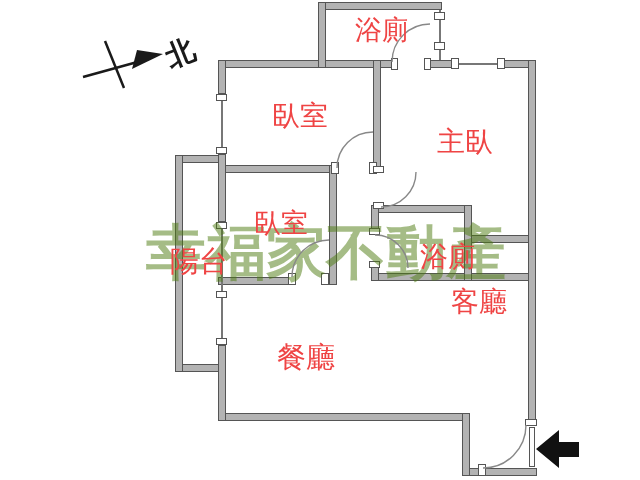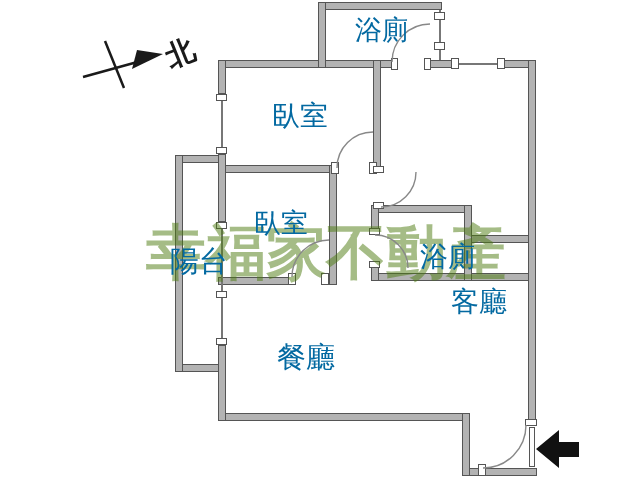--- a/index.html
+++ b/index.html
@@ -5,21 +5,21 @@
   html,body{margin:0;padding:0;background:#fff;}
   .plan{position:relative;width:640px;height:480px;background:#fff;overflow:hidden;
         font-family:"DejaVu Sans",sans-serif;}
   .wall{position:absolute;background:#b3b3b3;border:1px solid #555;box-sizing:border-box;z-index:1;}
   .win{position:absolute;background:#777;z-index:1;}
   .cap{position:absolute;background:#fff;border:1px solid #555;box-sizing:border-box;z-index:2;}
   .leaf{position:absolute;background:#fdfdfd;border:1px solid #555;box-sizing:border-box;z-index:2;}
   .watermark{position:absolute;left:146px;top:213px;font-size:60px;font-weight:bold;
              color:#4d7c0f;opacity:.5;letter-spacing:0px;white-space:nowrap;z-index:3;}
   .overlay{position:absolute;left:0;top:0;z-index:4;}
-  .room-label{position:absolute;transform:translate(-50%,-50%);color:#0369a1;
+  .room-label{position:absolute;transform:translate(-50%,-50%);color:#ef4444;
               font-size:27px;white-space:nowrap;z-index:5;}
   .north-label{position:absolute;left:166px;top:34px;font-size:29px;font-weight:bold;color:#1a1a1a;
                transform:rotate(-22deg);z-index:5;}
 </style>
 </head>
 <body>
 
 <div class="plan">
 
   <div class="wall" style="left:318px;top:2px;width:124px;height:8px"></div>
@@ -92,20 +92,21 @@
     <g stroke="#1a1a1a" stroke-width="2.5">
       <line x1="83" y1="77" x2="141" y2="61"></line>
       <line x1="105" y1="41" x2="124" y2="88"></line>
     </g>
     <polygon fill="#1a1a1a" points="163,54 132,69 137,50"></polygon>
     <polygon fill="#111" points="536,449 559,430 559,442 579,442 579,457 559,457 559,468"></polygon>
   </svg>
 
   <span class="room-label" style="left:382px;top:30px">浴廁</span>
   <span class="room-label" style="left:300px;top:116px;font-size:28px">臥室</span>
+  <span class="room-label" style="left:465px;top:142px;font-size:28px">主臥</span>
   <span class="room-label" style="left:281px;top:223px">臥室</span>
   <span class="room-label" style="left:199px;top:262px;font-size:29px">陽台</span>
   <span class="room-label" style="left:448px;top:257px;font-size:28px">浴廁</span>
   <span class="room-label" style="left:306px;top:358px;font-size:29px">餐廳</span>
   <span class="room-label" style="left:479px;top:302px;font-size:28px">客廳</span>
 
   <span class="north-label">北</span>
 
 </div>
 

